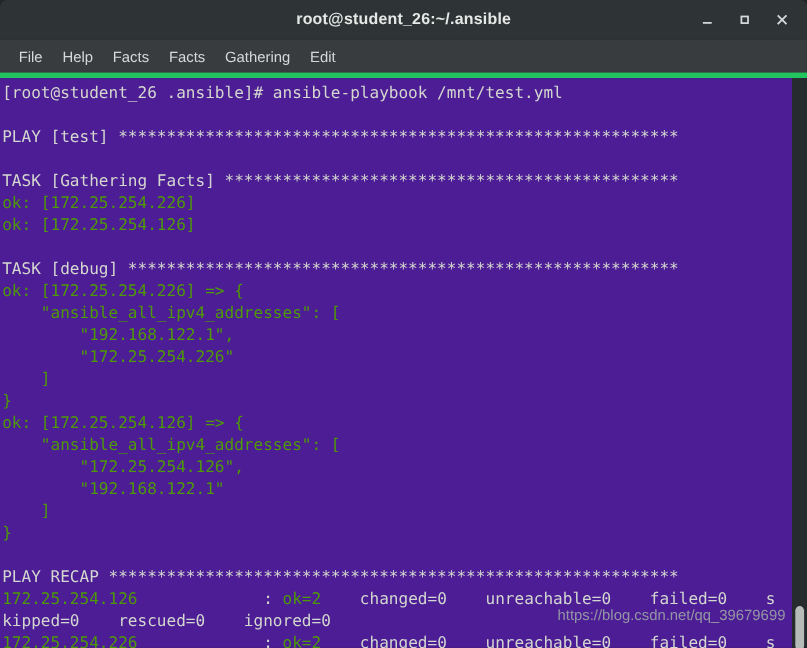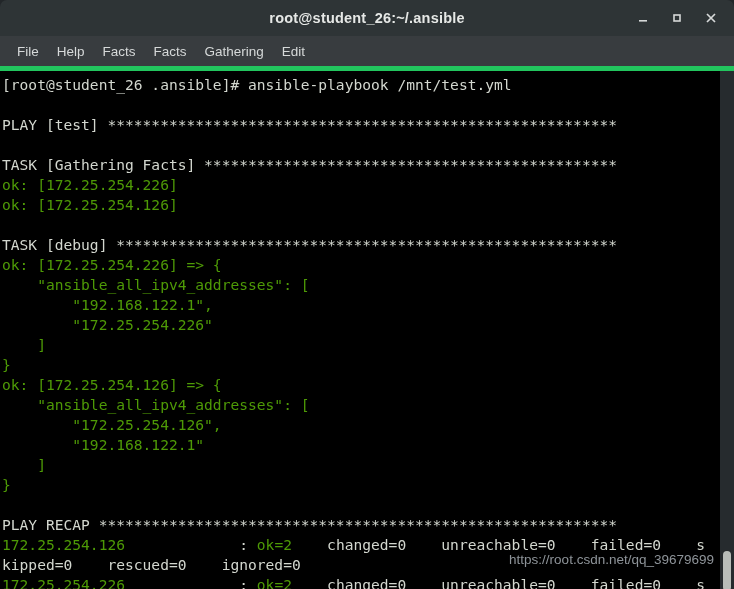--- a/index.html
+++ b/index.html
@@ -80,21 +80,21 @@
     color: #d6d9d9;
     font-size: 13.5px;
     padding: 4px 9px;
     cursor: default;
     white-space: nowrap;
   }
 
   
   #terminal {
     flex: 1 1 auto;
-    background: #000000;
+    background: #4c1d95;
     position: relative;
     overflow: hidden;
   }
   #screen {
     position: absolute;
     left: 0;
     top: 0;
     right: 0;
     bottom: 0;
     padding: 4px 0 0 2px;
@@ -172,20 +172,20 @@
     <div class="menu-item">Help</div>
     <div class="menu-item">Facts</div>
     <div class="menu-item">Facts</div>
     <div class="menu-item">Gathering</div>
     <div class="menu-item">Edit</div>
   </div>
 
   <div id="terminal">
     <div id="screen"><div class="row"><span class="w">[root@student_26 .ansible]# ansible-playbook /mnt/test.yml</span></div><div class="row"><span class="w"></span></div><div class="row"><span class="w">PLAY [test] **********************************************************</span></div><div class="row"><span class="w"></span></div><div class="row"><span class="w">TASK [Gathering Facts] ***********************************************</span></div><div class="row"><span class="g">ok: [172.25.254.226]</span></div><div class="row"><span class="g">ok: [172.25.254.126]</span></div><div class="row"><span class="w"></span></div><div class="row"><span class="w">TASK [debug] *********************************************************</span></div><div class="row"><span class="g">ok: [172.25.254.226] =&gt; {</span></div><div class="row"><span class="g">    "ansible_all_ipv4_addresses": [</span></div><div class="row"><span class="g">        "192.168.122.1",</span></div><div class="row"><span class="g">        "172.25.254.226"</span></div><div class="row"><span class="g">    ]</span></div><div class="row"><span class="g">}</span></div><div class="row"><span class="g">ok: [172.25.254.126] =&gt; {</span></div><div class="row"><span class="g">    "ansible_all_ipv4_addresses": [</span></div><div class="row"><span class="g">        "172.25.254.126",</span></div><div class="row"><span class="g">        "192.168.122.1"</span></div><div class="row"><span class="g">    ]</span></div><div class="row"><span class="g">}</span></div><div class="row"><span class="w"></span></div><div class="row"><span class="w">PLAY RECAP ***********************************************************</span></div><div class="row"><span class="g">172.25.254.126</span><span class="w">             : </span><span class="g">ok=2</span><span class="w">    changed=0    unreachable=0    failed=0    s</span></div><div class="row"><span class="w">kipped=0    rescued=0    ignored=0</span></div><div class="row"><span class="g">172.25.254.226</span><span class="w">             : </span><span class="g">ok=2</span><span class="w">    changed=0    unreachable=0    failed=0    s</span></div></div>
 
-    <div id="watermark">https://root.csdn.net/qq_39679699</div>
+    <div id="watermark">https://blog.csdn.net/qq_39679699</div>
 
     <div id="scrollbar">
       <div id="scroll-thumb"></div>
     </div>
   </div>
 
 </div>
 
 </body></html>

